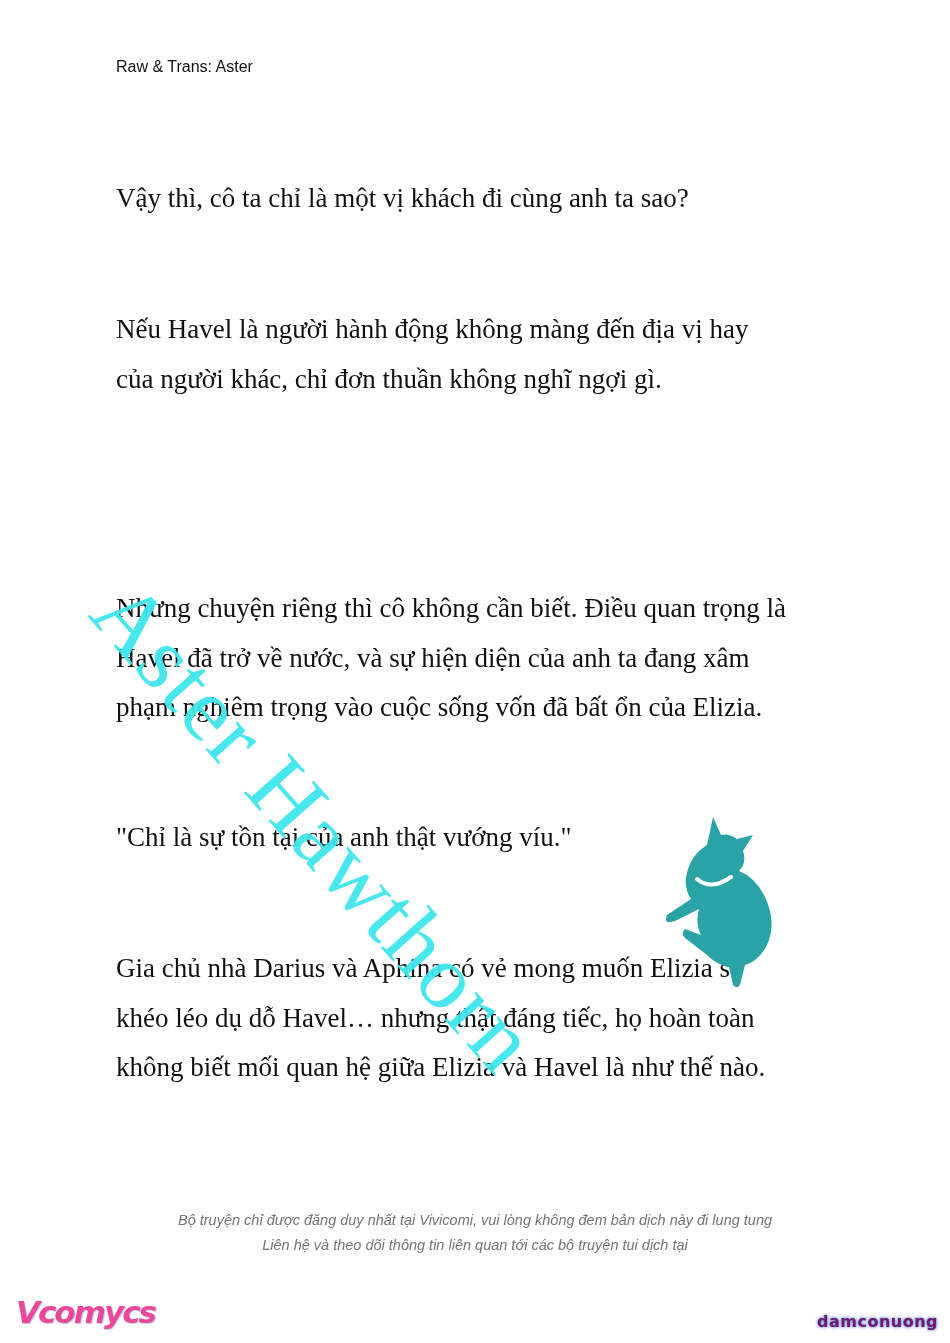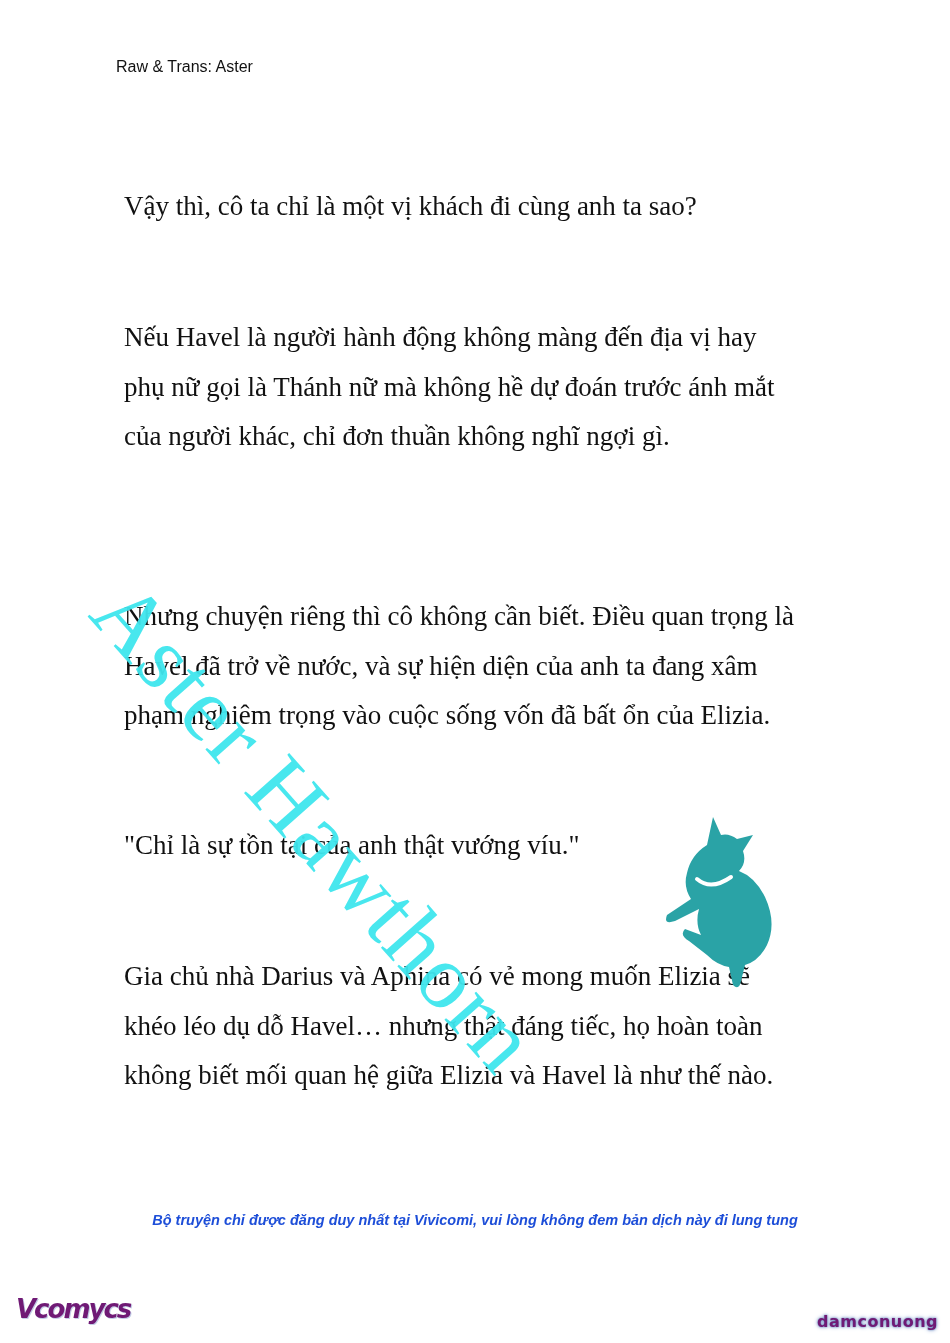--- a/index.html
+++ b/index.html
@@ -4,60 +4,59 @@
 <style>
   html, body { margin: 0; padding: 0; background: #ffffff; }
   body { width: 950px; height: 1343px; position: relative; overflow: hidden; }
   .header-credit {
     position: absolute; left: 116px; top: 58px;
     font-family: "Liberation Sans", sans-serif; font-size: 16px; color: #111;
   }
   .para {
     position: absolute; left: 116px; width: 730px;
     font-family: "Liberation Serif", serif; font-size: 27px; color: #111;
-    line-height: 49.5px; margin: 8px;
+    line-height: 49.5px; margin: 0;
   }
   .para .line { display: block; white-space: nowrap; }
   .watermark {
     position: absolute; left: 150px; top: 560px;
     font-family: "Liberation Serif", serif; font-size: 92px; color: #3fe6ee;
     transform: rotate(48.5deg); transform-origin: 0 0;
     white-space: nowrap; letter-spacing: 2px; opacity: 0.95;
   }
   .cat { position: absolute; left: 655px; top: 805px; width: 125px; height: 190px; }
   .footer-notes {
     position: absolute; left: 0; top: 1208px; width: 950px; text-align: center;
-    font-family: "Liberation Sans", sans-serif; font-style: italic; font-weight: bold;
-    font-size: 14.5px; color: #1d4ed8; line-height: 25px;
+    font-family: "Liberation Sans", sans-serif; font-style: italic; font-weight: normal;
+    font-size: 14.5px; color: #737373; line-height: 25px;
   }
   .logo-left {
     position: absolute; left: 16px; top: 1294px;
     font-family: "DejaVu Sans", sans-serif; font-style: italic; font-weight: bold;
-    font-size: 26px; color: #701a75; letter-spacing: -2px;
+    font-size: 31px; color: #ec4899; letter-spacing: -2px;
     text-shadow: 1px 1px 0 #c3cde6;
   }
   .logo-right {
     position: absolute; right: 12px; top: 1312px;
     font-family: "DejaVu Sans", sans-serif; font-weight: bold; font-size: 16px;
     color: #701a75; letter-spacing: 0.5px;
     text-shadow: 0 0 2px #5c7fb8, 0 0 4px #7e9bcc;
   }
 </style>
 </head>
 <body>
 
 <div class="header-credit">Raw &amp; Trans: Aster</div>
 
 <p class="para" style="top:174px">
   <span class="line">Vậy thì, cô ta chỉ là một vị khách đi cùng anh ta sao?</span>
 </p>
 
 <p class="para" style="top:305px">
   <span class="line">Nếu Havel là người hành động không màng đến địa vị hay</span>
-  <span class="line">phụ nữ gọi là Thánh nữ mà không hề dự đoán trước ánh mắt</span>
   <span class="line">của người khác, chỉ đơn thuần không nghĩ ngợi gì.</span>
 </p>
 
 <p class="para" style="top:584px">
   <span class="line">Nhưng chuyện riêng thì cô không cần biết. Điều quan trọng là</span>
   <span class="line">Havel đã trở về nước, và sự hiện diện của anh ta đang xâm</span>
   <span class="line">phạm nghiêm trọng vào cuộc sống vốn đã bất ổn của Elizia.</span>
 </p>
 
 <p class="para" style="top:813px">
@@ -74,16 +73,17 @@
 
 <svg class="cat" viewBox="0 0 125 190">
   <g fill="#2aa3a6">
     <path d="M52 40 L58 12 L66 30 Q74 28 82 34 L98 30 L88 46 Q92 58 84 66 Q100 72 110 92 Q122 118 112 140 Q104 156 90 160 L86 176 Q84 186 78 180 L74 162 Q62 160 52 150 L34 136 Q24 130 30 124 L46 130 Q40 118 44 104 L20 116 Q8 120 12 110 L36 94 Q28 82 32 68 Q36 50 52 40 Z"></path>
   </g>
   <path d="M42 74 Q56 86 76 72" stroke="#ffffff" stroke-width="4" fill="none" stroke-linecap="round"></path>
 </svg>
 
 <div class="footer-notes">
   <div>Bộ truyện chỉ được đăng duy nhất tại Vivicomi, vui lòng không đem bản dịch này đi lung tung</div>
+  <div>Liên hệ và theo dõi thông tin liên quan tới các bộ truyện tui dịch tại</div>
 </div>
 
 <div class="logo-left">Vcomycs</div>
 <div class="logo-right">damconuong</div>
 
 </body></html>

